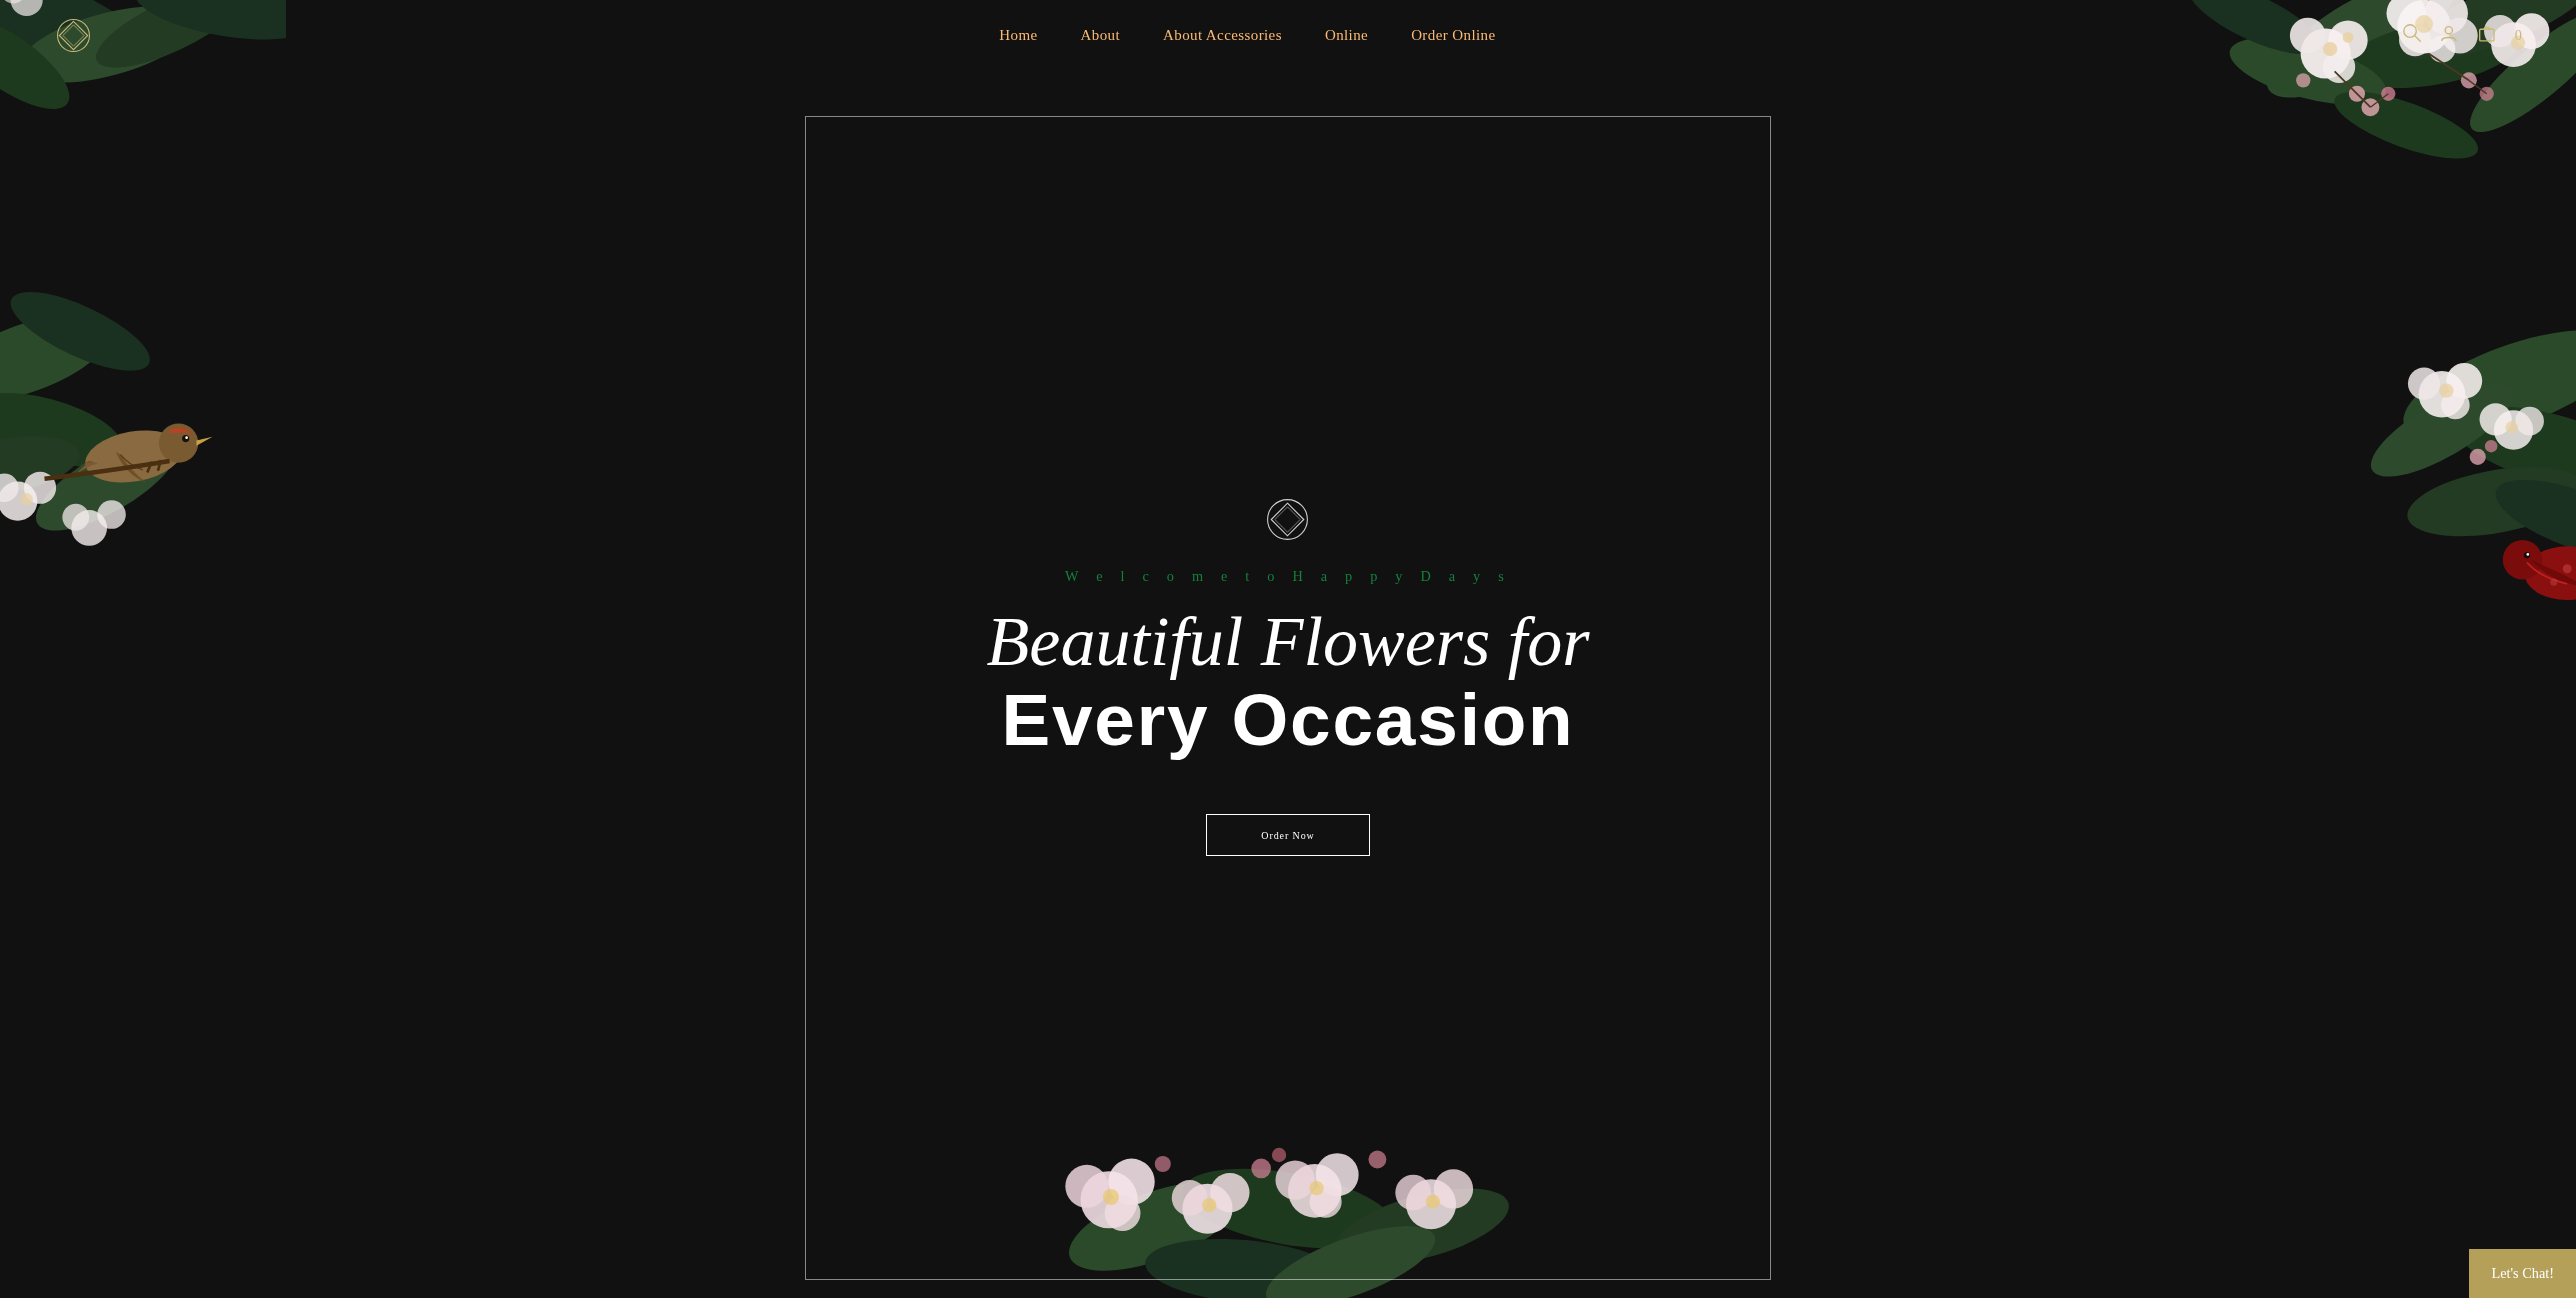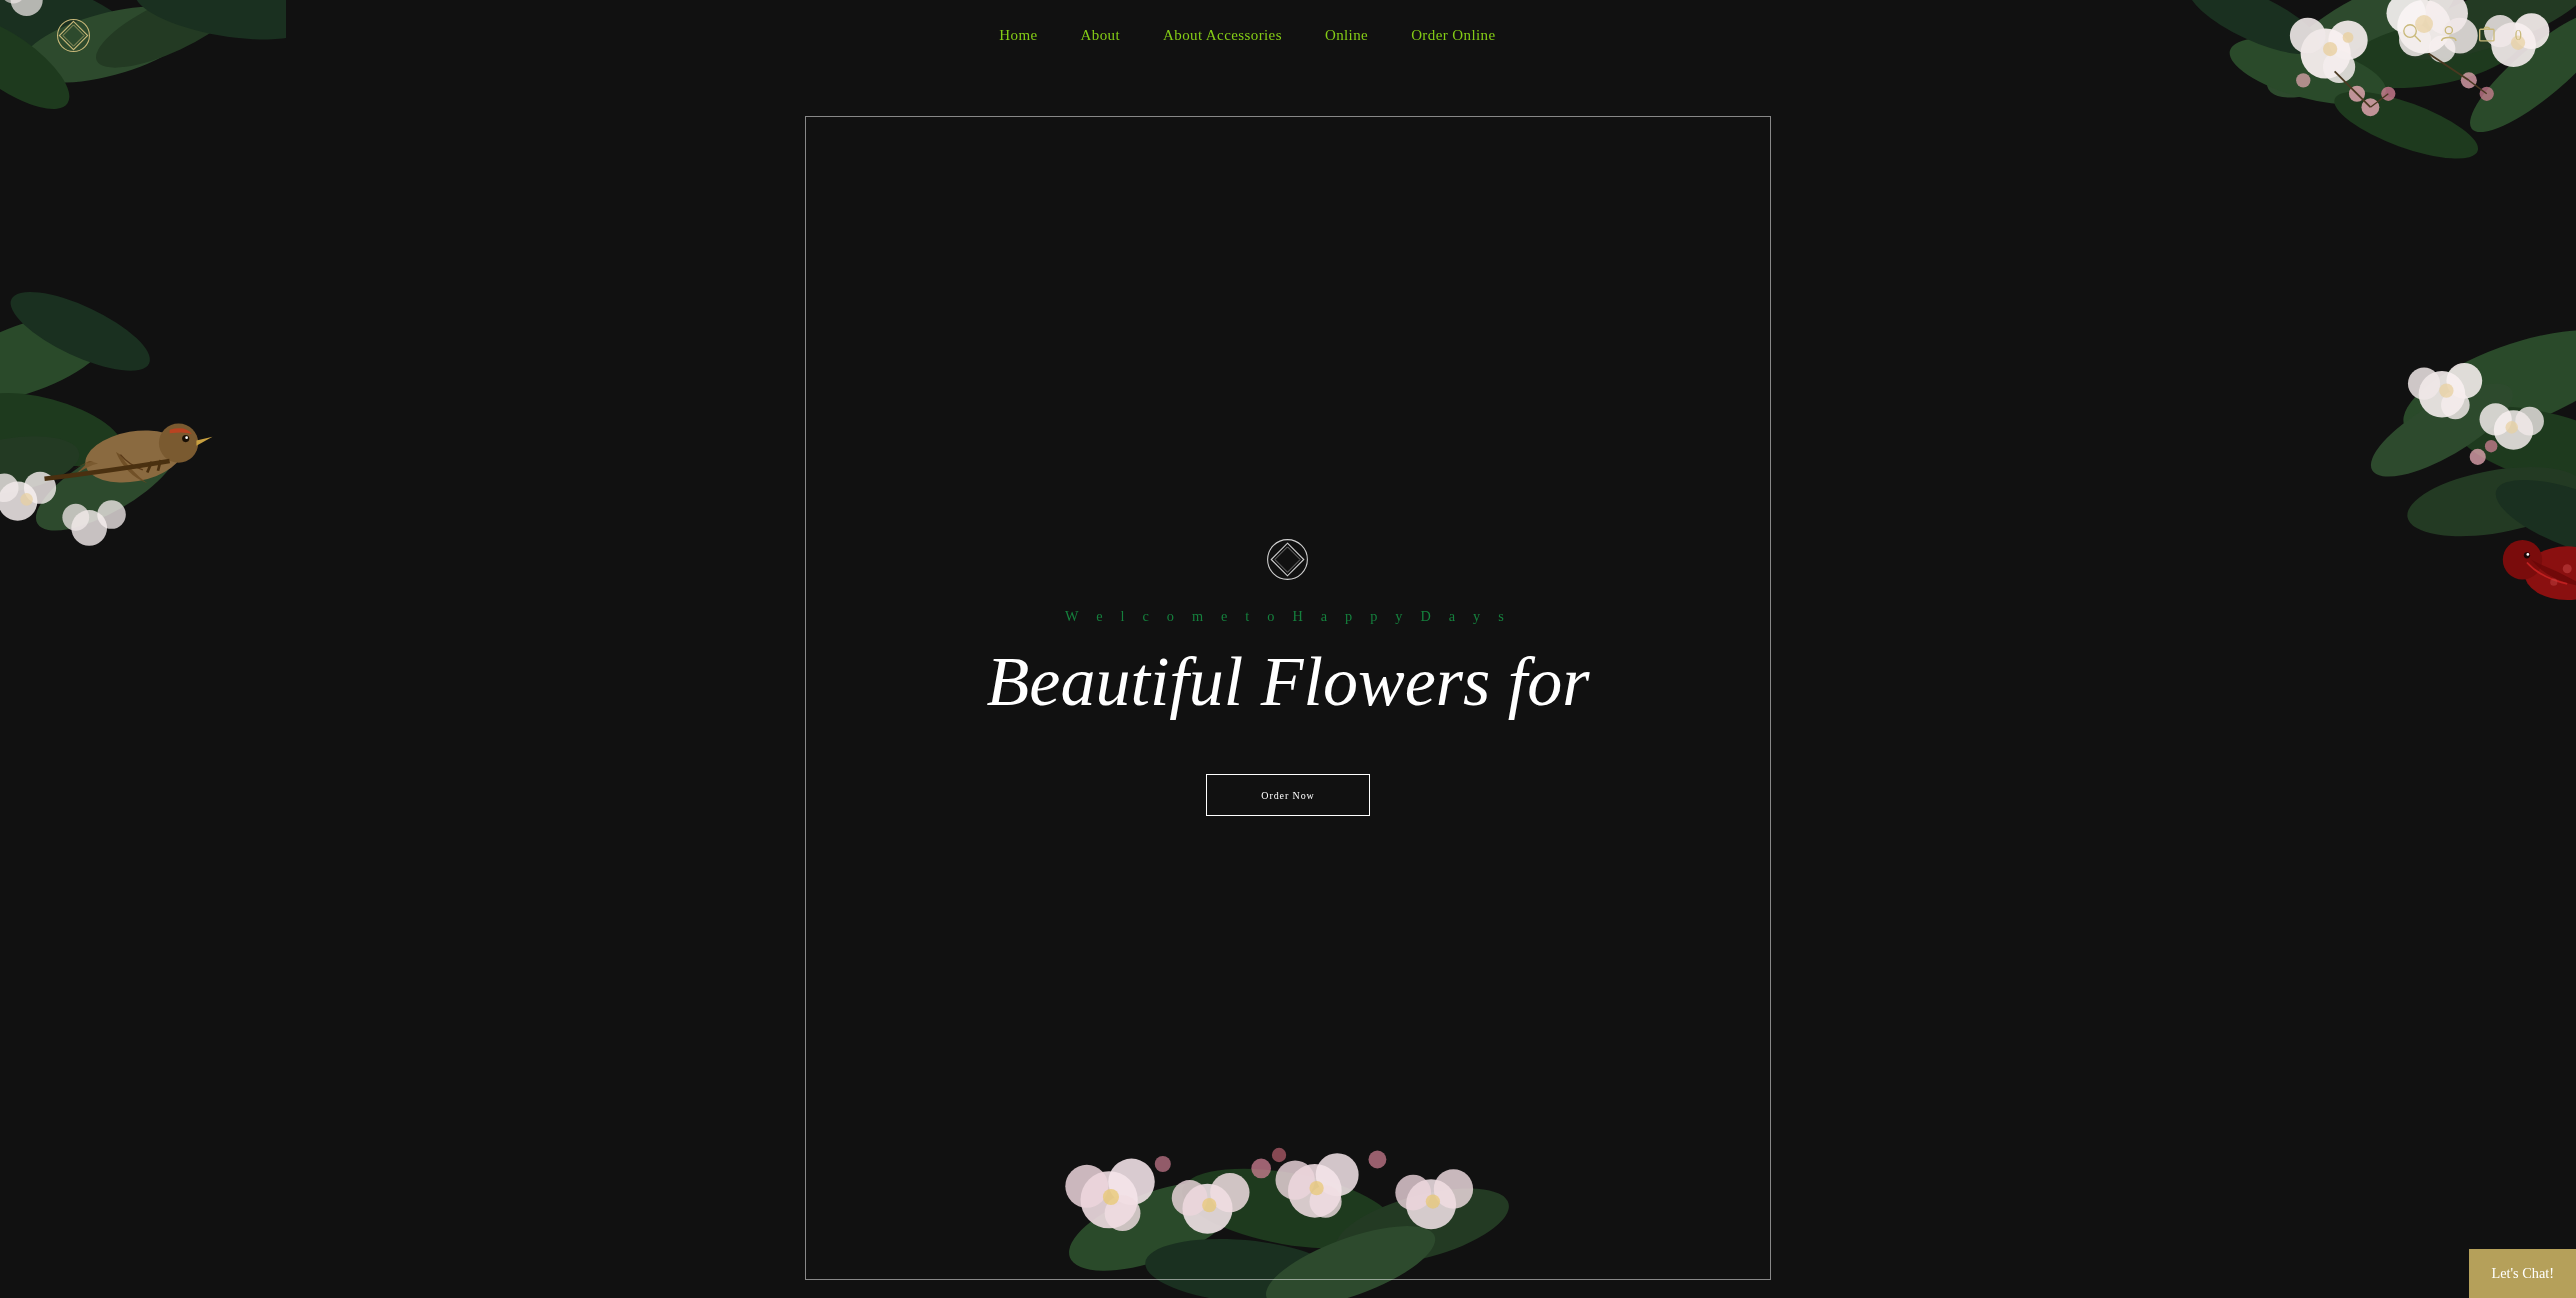--- a/index.html
+++ b/index.html
@@ -39,21 +39,21 @@
     }
 
     .nav-links {
       display: flex;
       align-items: center;
       gap: 43px;
       list-style: none;
     }
 
     .nav-links a {
-      color: #84cc16;
+      color: #fdba74;
       text-decoration: none;
       font-size: 15px;
       font-family: Georgia, serif;
       letter-spacing: 0.4px;
     }
 
     .nav-right {
       display: flex;
       align-items: center;
       gap: 18px;
@@ -443,20 +443,21 @@
     <svg class="hero-diamond-icon" viewBox="0 0 52 52" fill="none">
       <circle cx="26" cy="26" r="22" stroke="rgba(255,255,255,0.8)" stroke-width="1.2" fill="none"></circle>
       <polygon points="26,8 44,26 26,44 8,26" stroke="rgba(255,255,255,0.8)" stroke-width="1.2" fill="none"></polygon>
       <polygon points="26,12 40,26 26,40 12,26" stroke="rgba(255,255,255,0.6)" stroke-width="0.8" fill="none"></polygon>
     </svg>
 
     <p class="hero-welcome">W e l c o m e   t o   H a p p y   D a y s</p>
 
     <h1>
       <span class="hero-title-cursive">Beautiful Flowers for</span><br>
+      <span class="hero-title-bold">Every Occasion</span>
     </h1>
 
     <button class="hero-cta">Order Now</button>
   </div>
 
 </section>
 
 <button class="chat-btn">Let's Chat!</button>
 
 

